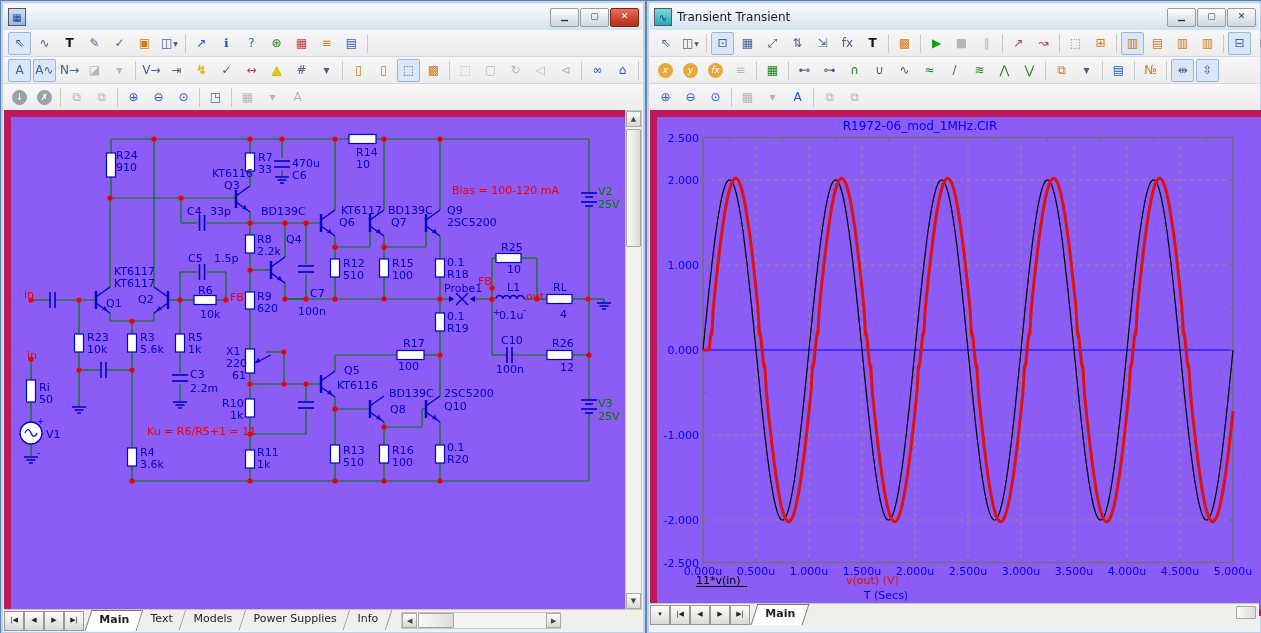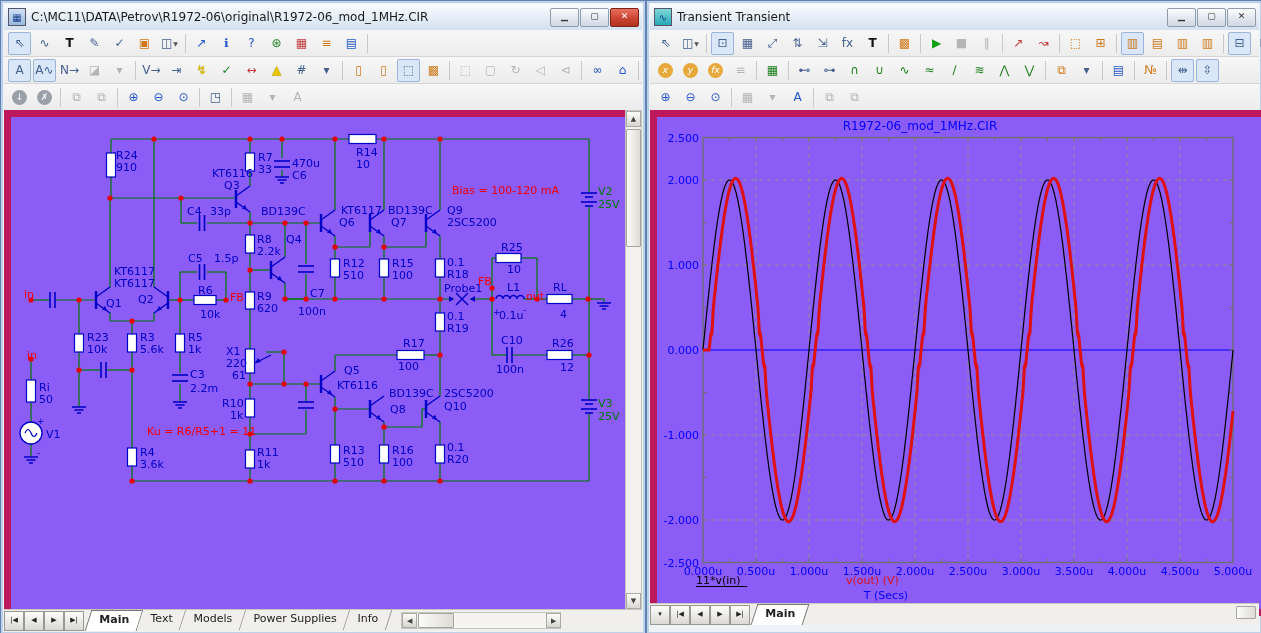--- a/index.html
+++ b/index.html
@@ -55,21 +55,20 @@
   .tab.sel{background:#fff;border:1px solid #777;border-bottom:none;font-weight:bold;}
   .hscroll{position:relative;height:17px;margin-top:2px;background:#F5F4F0;border:1px solid #C8C6C0;box-sizing:border-box;}
   svg text{font-family:"DejaVu Sans","Liberation Sans",sans-serif;}
 </style>
 </head>
 <body>
 
 <div class="win" id="win-left">
   <div class="titlebar">
     <span class="appicon">▦</span>
-    <span class="title-text">C:\MC11\DATA\Petrov\R1972-06\original\R1972-06_mod_1MHz.CIR</span>
     <span class="winbtns">
       <span class="wbtn">▁</span>
       <span class="wbtn">▢</span>
       <span class="wbtn close-red">✕</span>
     </span>
   </div>
   <div class="toolbar" style="top:29px">
       <span class="ti pressed">⇖</span>
       <span class="ti">∿</span>
       <span class="ti c-k">T</span>

